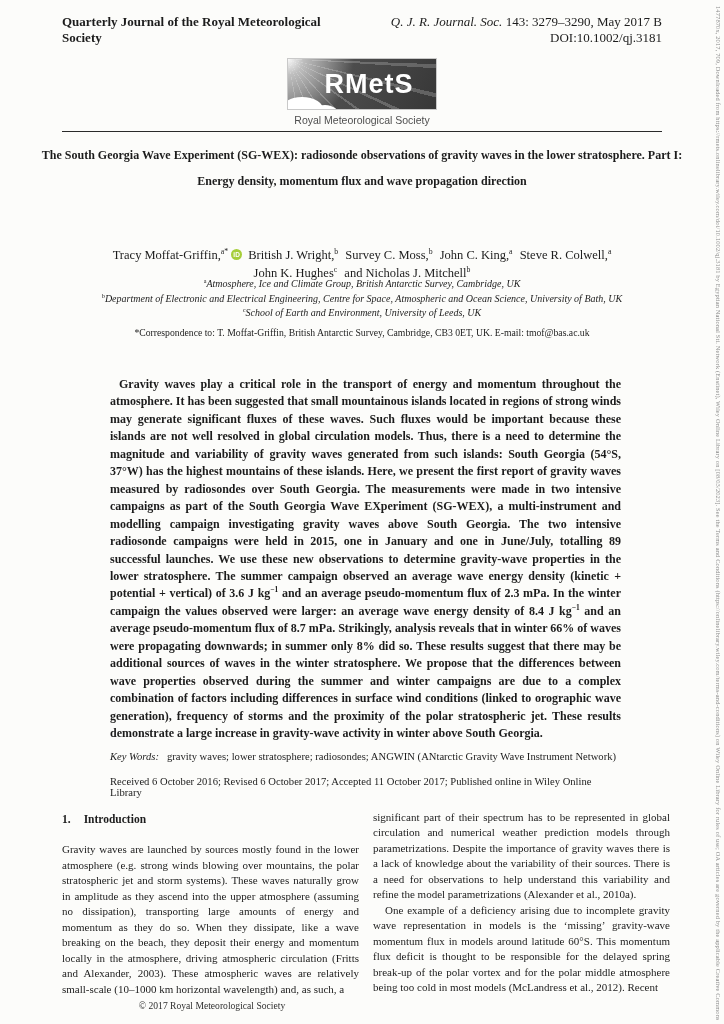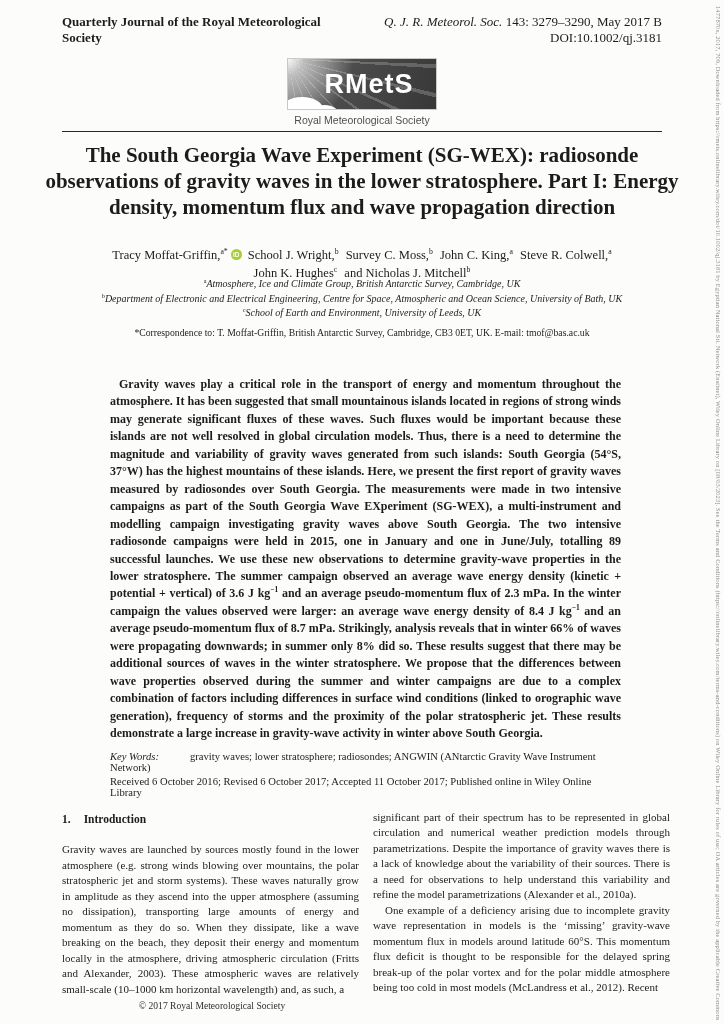--- a/index.html
+++ b/index.html
@@ -39,21 +39,21 @@
     color:#fff; font-family:"Liberation Sans","DejaVu Sans",sans-serif;
     font-size:27px; font-weight:600; letter-spacing:1px; padding-left:14px; box-sizing:border-box;
   }
   .logo-caption { margin-top:4px; font-family:"Liberation Sans","DejaVu Sans",sans-serif; font-size:10.5px; color:#4f4f4f; }
 
   .header-rule { position:absolute; top:131px; left:62px; width:600px; border-top:1.5px solid #2a2a2a; }
 
   
   .article-title {
     position:absolute; top:142px; left:38px; width:648px;
-    text-align:center; font-size:21px; font-weight:bold; line-height:26px;
+    text-align:center; font-size:12px; font-weight:bold; line-height:26px;
   }
   .authors-line {
     position:absolute; top:233px; left:38px; width:648px;
     text-align:center; font-size:12.5px; line-height:18px;
   }
   .author { margin:0 2px; }
   sup { font-size:0.62em; line-height:0; }
   .orcid {
     display:inline-block; width:11px; height:11px; border-radius:50%;
     background:#a6ce39; color:#fff; font-family:"Liberation Sans",sans-serif;
@@ -72,21 +72,21 @@
 
   
   .abstract {
     position:absolute; top:376px; left:110px; width:511px;
     font-weight:bold; font-size:12px; line-height:17.45px;
     text-align:justify; text-indent:9px;
   }
   .keywords {
     position:absolute; top:751px; left:110px; width:511px; font-size:10.6px;
   }
-  .keywords .kw-label { font-style:italic; margin-right:31px; }
+  .keywords .kw-label { font-style:italic; margin-right:8px; }
   .dates {
     position:absolute; top:776px; left:110px; width:511px;
     font-size:10.6px;
   }
 
   
   .columns { position:absolute; top:810px; left:62px; width:608px; display:flex; gap:14px; }
   .col { width:297px; font-size:11px; line-height:15.45px; text-align:justify; }
   .section-heading { font-weight:bold; font-size:11.5px; margin:2px 0 15px 0; text-align:left; }
   .section-heading .sec-num { margin-right:13px; }
@@ -105,41 +105,41 @@
     letter-spacing:0.15px; overflow:hidden; white-space:nowrap;
   }
 </style>
 </head>
 <body>
 
 <div class="page">
 
   <div class="running-head">
     <span class="journal-name">Quarterly Journal of the Royal Meteorological Society</span>
-    <span class="citation"><span class="abbrev">Q. J. R. Meteorol. Soc.</span><span> 143: 3279–3290, May 2017 B DOI:10.1002/qj.3181</span></span>
+    <span class="citation"><span class="abbrev">Q. J. R. Journal. Soc.</span><span> 143: 3279–3290, May 2017 B DOI:10.1002/qj.3181</span></span>
   </div>
 
   <div class="logo-block">
     <div class="logo-box">
       <div class="logo-rays"></div>
       <div class="logo-glow"></div>
       <div class="logo-cloud"></div>
       <div class="logo-cloud2"></div>
       <div class="logo-acronym">RMetS</div>
     </div>
     <div class="logo-caption">Royal Meteorological Society</div>
   </div>
 
   <div class="header-rule"></div>
 
   <h1 class="article-title" style="margin:0;">The South Georgia Wave Experiment (SG-WEX): radiosonde observations of gravity waves in the lower stratosphere. Part I: Energy density, momentum flux and wave propagation direction</h1>
 
   <p class="authors-line">
     <span class="author"><span>Tracy Moffat-Griffin,</span><sup>a*</sup></span><span class="orcid">iD</span>
-    <span class="author"><span>School J. Wright,</span><sup>b</sup></span>
+    <span class="author"><span>British J. Wright,</span><sup>b</sup></span>
     <span class="author"><span>Survey C. Moss,</span><sup>b</sup></span>
     <span class="author"><span>John C. King,</span><sup>a</sup></span>
     <span class="author"><span>Steve R. Colwell,</span><sup>a</sup></span><br>
     <span class="author"><span>John K. Hughes</span><sup>c</sup></span>
     <span class="author"><span>and Nicholas J. Mitchell</span><sup>b</sup></span>
   </p>
 
   <div class="affiliations">
     <div><sup>a</sup><span>Atmosphere, Ice and Climate Group, British Antarctic Survey, Cambridge, UK</span></div>
     <div><sup>b</sup><span>Department of Electronic and Electrical Engineering, Centre for Space, Atmospheric and Ocean Science, University of Bath, UK</span></div>

